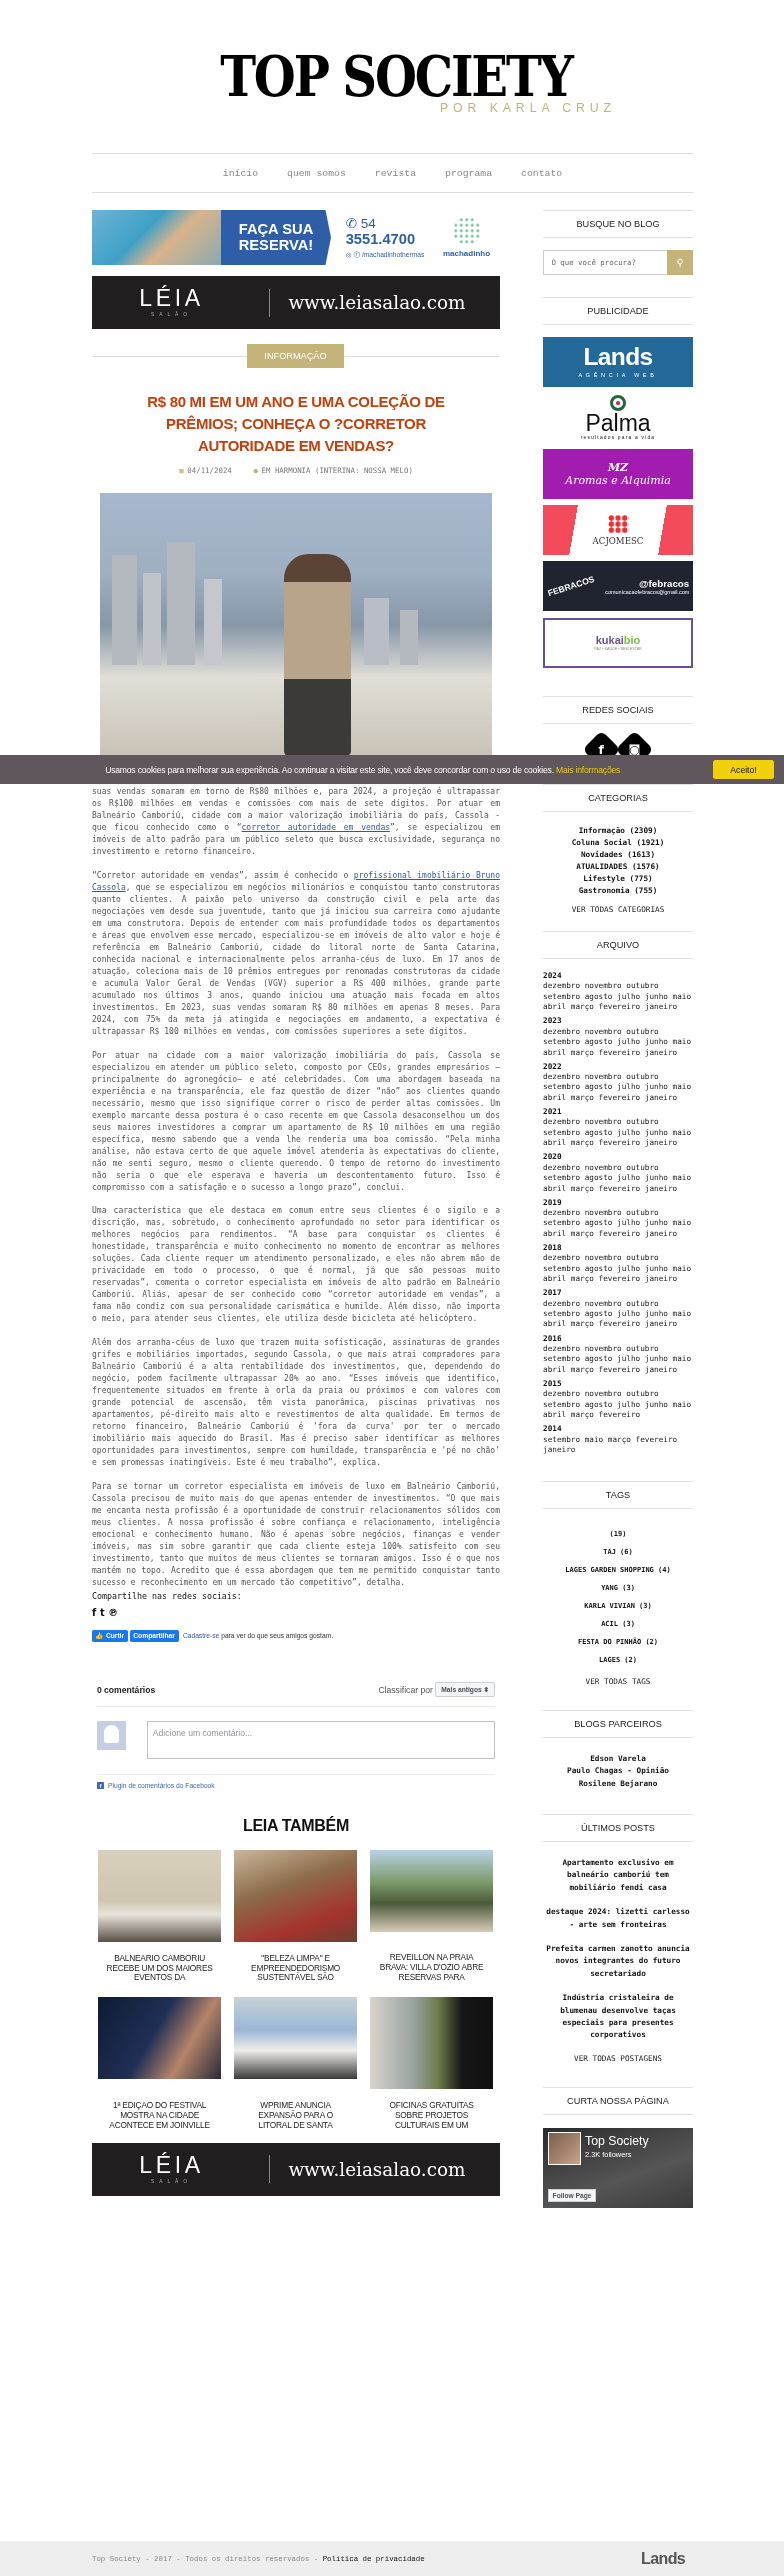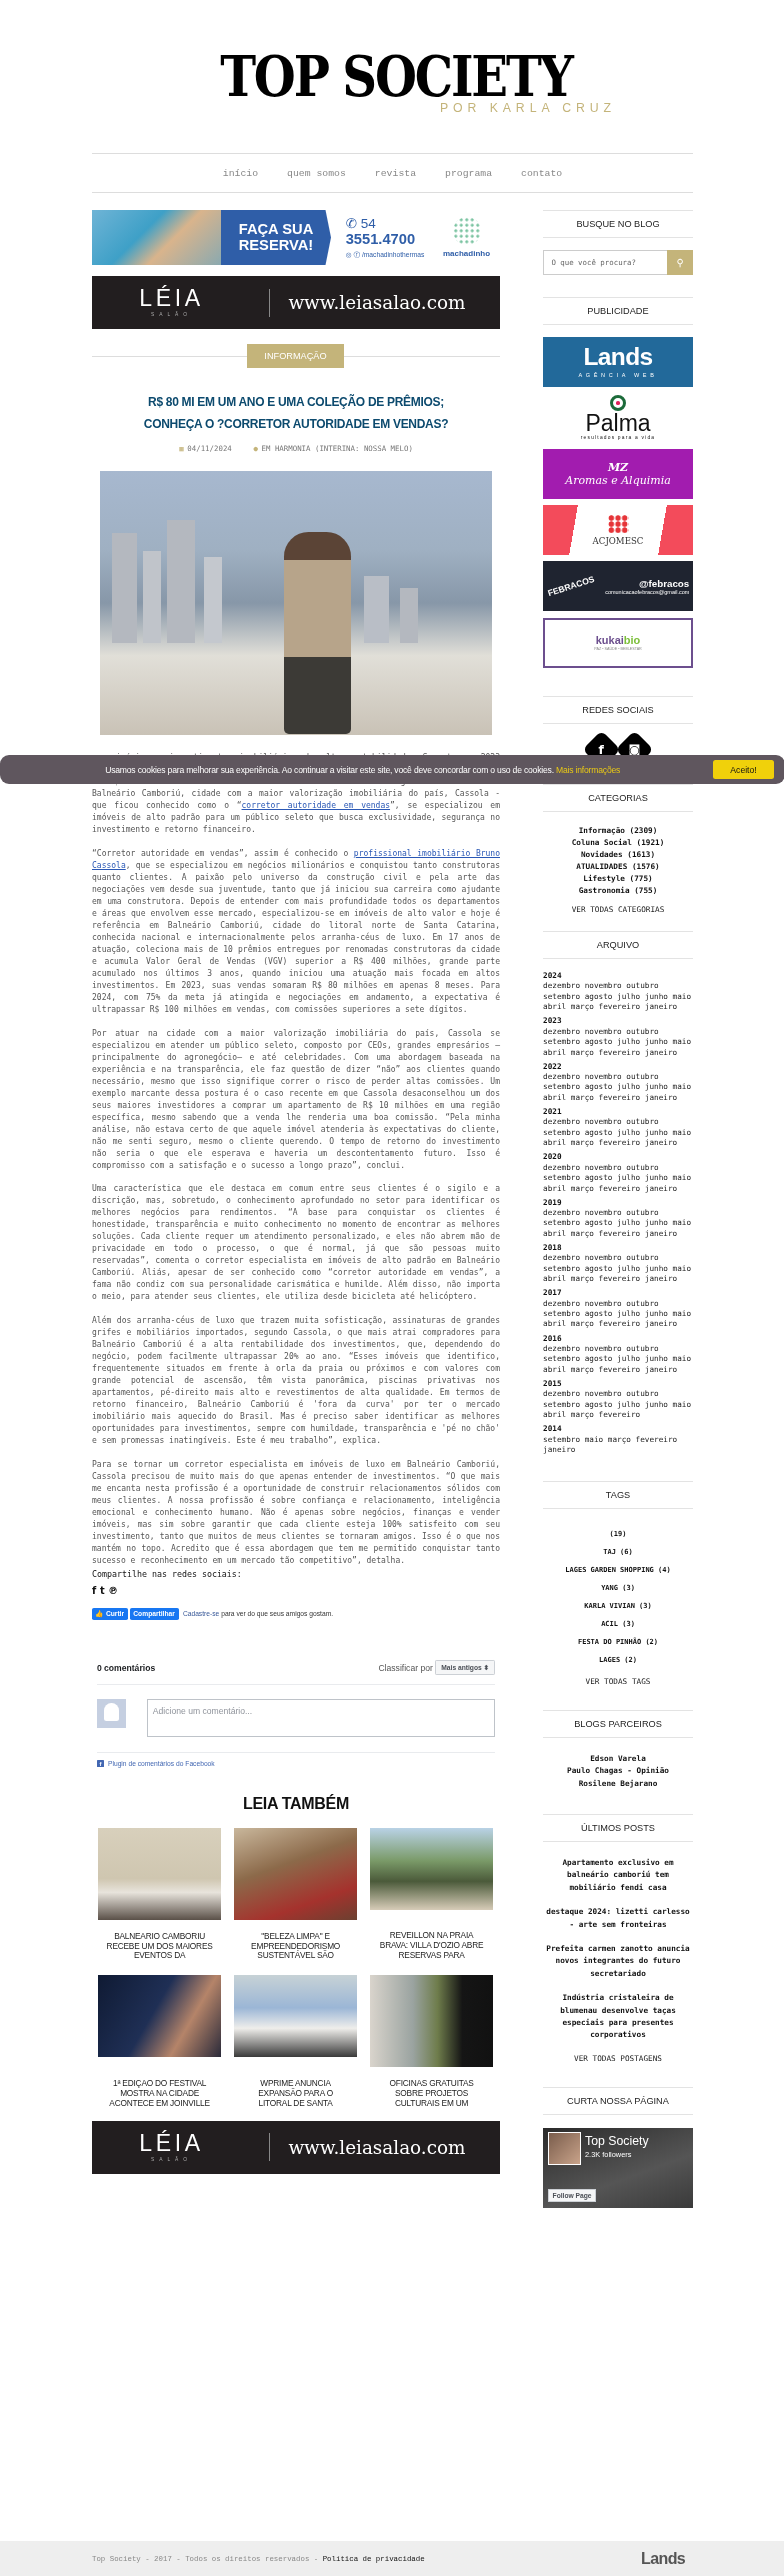--- a/index.html
+++ b/index.html
@@ -30,21 +30,21 @@
   .ad-leia { width: 408px; height: 53px; background: #221e1f; display: flex; align-items: center; margin-top: 11px; }
   .leia-logo { width: 159px; text-align: center; color: #fff; font-family: "Liberation Sans", sans-serif; font-size: 23px; letter-spacing: 3.7px; position: relative; line-height: 1; }
   .leia-logo small { display: block; font-size: 4.9px; letter-spacing: 4.9px; color: #aaa; margin-top: 2.5px; }
   .leia-div { width: 0.6px; height: 28px; background: #888; margin: 0 18.4px; }
   .leia-url { color: #fff; font-family: "DejaVu Serif", serif; font-size: 18.4px; }
 
   .cat-wrap { position: relative; margin-top: 14.7px; height: 24.5px; }
   .cat-line { position: absolute; left: 0; right: 0; top: 12.3px; height: 1.2px; background: #ddd; }
   .cat-badge { position: absolute; left: 155px; top: 0; width: 97px; height: 24.5px; background: #c4b47a; color: #fff; font-family: "Liberation Sans", sans-serif; font-size: 9.2px; display: flex; align-items: center; justify-content: center; }
 
-  .post-title { margin-top: 23px; text-align: center; font-family: "Liberation Sans", sans-serif; font-size: 12px; line-height: 22px; color: #0c4a6e; padding: 0 37px; letter-spacing: -0.3px; }
+  .post-title { margin-top: 23px; text-align: center; font-family: "Liberation Sans", sans-serif; font-size: 15px; line-height: 22px; color: #c2410c; padding: 0 37px; letter-spacing: -0.3px; }
   .post-meta { margin-top: 8.6px; text-align: center; font-size: 7.4px; color: #777; font-family: "DejaVu Sans Mono", monospace; }
   .post-meta span { margin: 0 8.6px; }
   .meta-ic { color: #c4b47a; margin-right: 3.7px; }
 
   .hero { margin: 18.4px auto 0; width: 392px; height: 264px; background: linear-gradient(180deg, #a7b8cf 0%, #9fb0c2 30%, #8797a8 50%, #e1dfd8 70%, #c9c2b6 100%); position: relative; overflow: hidden; }
   .hero .bldg { position: absolute; bottom: 92px; background: #b4b8bf; }
   .hero .person { position: absolute; left: 184px; top: 61px; width: 67px; height: 202px; background: linear-gradient(180deg, #5b4436 0 14%, #b7a48a 14% 62%, #3c3a36 62% 100%); border-radius: 24.5px 24.5px 4.9px 4.9px; }
 
   .article { margin-top: 17px; font-size: 8px; line-height: 12px; color: #555; text-align: justify; font-family: "DejaVu Sans Mono", monospace; }
   .article p { margin-bottom: 11.7px; }
@@ -71,21 +71,21 @@
 
   .related-title { margin-top: 28px; text-align: center; font-family: "Liberation Sans", sans-serif; font-size: 16px; color: #111; letter-spacing: -0.3px; }
   .related-grid { margin-top: 14.7px; display: grid; grid-template-columns: repeat(3, 123px); column-gap: 13px; row-gap: 14.7px; padding-left: 6.1px; }
   .rel-item { text-align: center; }
   .rel-img { width: 123px; height: 92px; }
   .rel-img.short { height: 82px; }
   .rel-cap { margin-top: 12px; font-family: "Liberation Sans", sans-serif; font-size: 8.3px; line-height: 9.8px; color: #222; text-transform: uppercase; height: 29px; overflow: hidden; padding: 0 7.4px; letter-spacing: -0.2px; }
   .ad-leia.bottom { margin-top: 12.3px; }
 
   
-  .cookie { position: absolute; left: 0; top: 755px; width: 785px; height: 29px; background: #5f565e; display: flex; align-items: center; font-family: "Liberation Sans", sans-serif; font-size: 8.6px; color: #fff; border-radius: 9px; }
+  .cookie { position: absolute; left: 0; top: 755px; width: 785px; height: 29px; background: #5f565e; display: flex; align-items: center; font-family: "Liberation Sans", sans-serif; font-size: 8.6px; color: #fff; }
   .cookie-txt { flex: 1; text-align: center; padding-left: 12.3px; letter-spacing: -0.2px; }
   .cookie-more { color: #e8c816; }
   .cookie-btn { width: 61px; height: 19px; background: #f0d10b; color: #111; border-radius: 2.5px; display: flex; align-items: center; justify-content: center; margin-right: 11px; font-size: 8.6px; }
 
   
   .side { position: absolute; left: 543px; top: 210px; width: 150px; }
   .w-head { border-top: 1.2px solid #e3e3e3; border-bottom: 1.2px solid #e3e3e3; height: 28px; display: flex; align-items: center; justify-content: center; font-family: "Liberation Sans", sans-serif; font-size: 9.2px; color: #222; }
   .search { margin-top: 12.3px; display: flex; height: 24.5px; }
   .search-in { flex: 1; border: 0.6px solid #ccc; border-right: none; font-family: "DejaVu Sans Mono", monospace; font-size: 7.4px; color: #666; padding: 0 7.4px; display: flex; align-items: center; }
   .search-btn { width: 26px; background: #c4b47a; color: #fff; display: flex; align-items: center; justify-content: center; font-size: 9.8px; }

